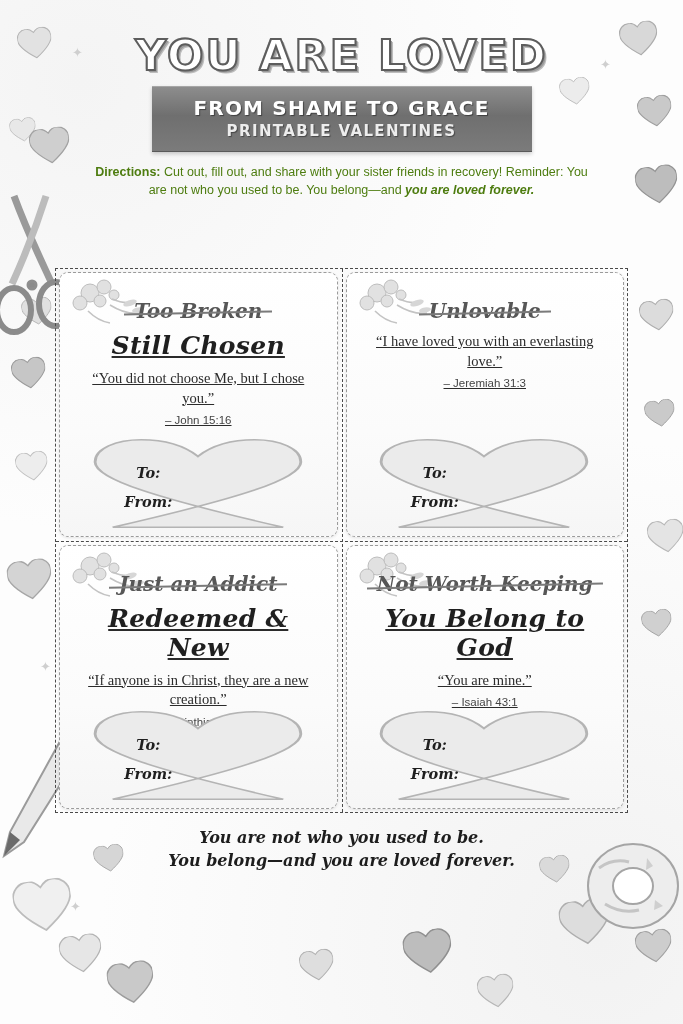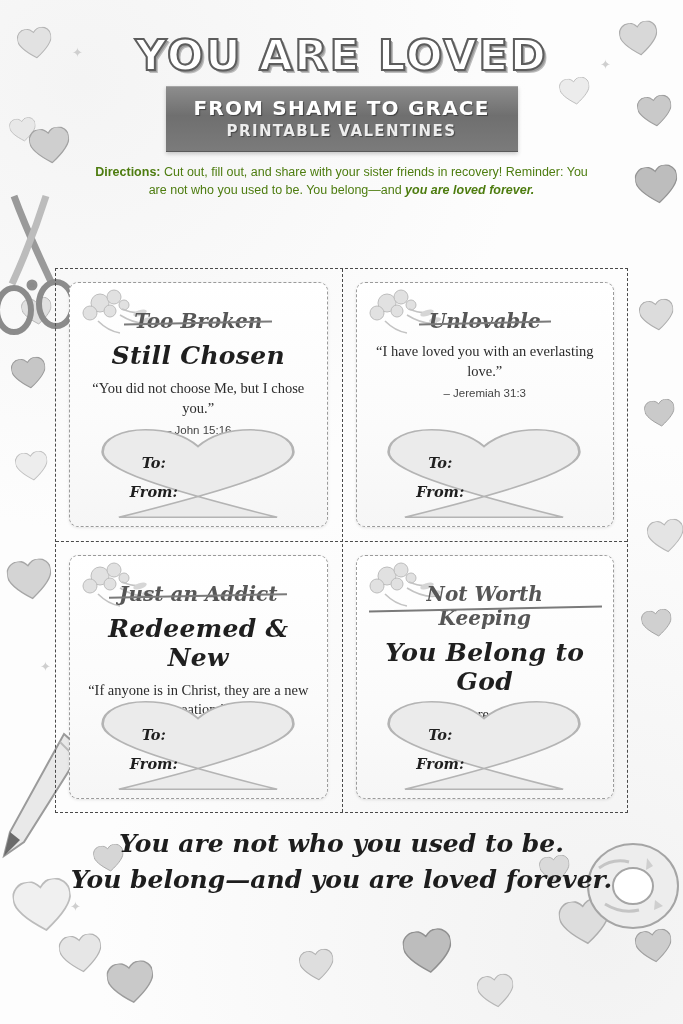--- a/index.html
+++ b/index.html
@@ -60,21 +60,21 @@
     text-shadow:
        2px 2px 0 #9a9a9a,
        3px 3px 0 #bdbdbd,
       -1px -1px 0 #8a8a8a;
     margin: 0;
     padding: 0 10px;
   }
 
   .ribbon {
     position: relative;
-    width: 352px;
+    width: 380px;
     margin: 6px auto 0;
     background: linear-gradient(180deg, #8d8d8d 0%, #6f6f6f 45%, #7b7b7b 100%);
     color: #ffffff;
     text-align: center;
     padding: 9px 0 11px;
     border-top: 1px solid #a6a6a6;
     border-bottom: 1px solid #5a5a5a;
     box-shadow: 0 2px 4px rgba(0,0,0,0.2);
   }
   .ribbon:before, .ribbon:after {
@@ -153,28 +153,29 @@
     left: 55px;
     top: 268px;
     width: 573px;
     height: 545px;
     display: grid;
     grid-template-columns: 1fr 1fr;
     grid-template-rows: 1fr 1fr;
   }
   .card {
     position: relative;
-    margin: 14px;
+    margin: 4px;
     background:
       linear-gradient(180deg, #ffffff 0%, #fbfbfb 60%, #f6f6f6 100%);
     border: 1.4px dashed #9b9b9b;
     border-radius: 9px;
     box-shadow: 0 1px 3px rgba(0,0,0,0.10);
     overflow: hidden;
     box-sizing: border-box;
+    text-decoration: underline;
   }
   .card-flower {
     position: absolute;
     left: 8px;
     top: 4px;
     width: 86px;
     height: 60px;
     opacity: .85;
   }
   .card-inner {
@@ -254,21 +255,21 @@
 
   
   .footer {
     position: absolute;
     left: 0; right: 0;
     top: 826px;
     text-align: center;
     font-family: "DejaVu Serif", serif;
     font-weight: bold;
     font-style: italic;
-    font-size: 25px;
+    font-size: 16px;
     color: #1d1d1d;
     line-height: 1.45;
   }
 
   
   .prop { position: absolute; }
   .scissors { left: -6px; top: 188px; }
   .pen { left: -10px; top: 730px; }
   .tape { right: 2px; bottom: 86px; }
 </style>

